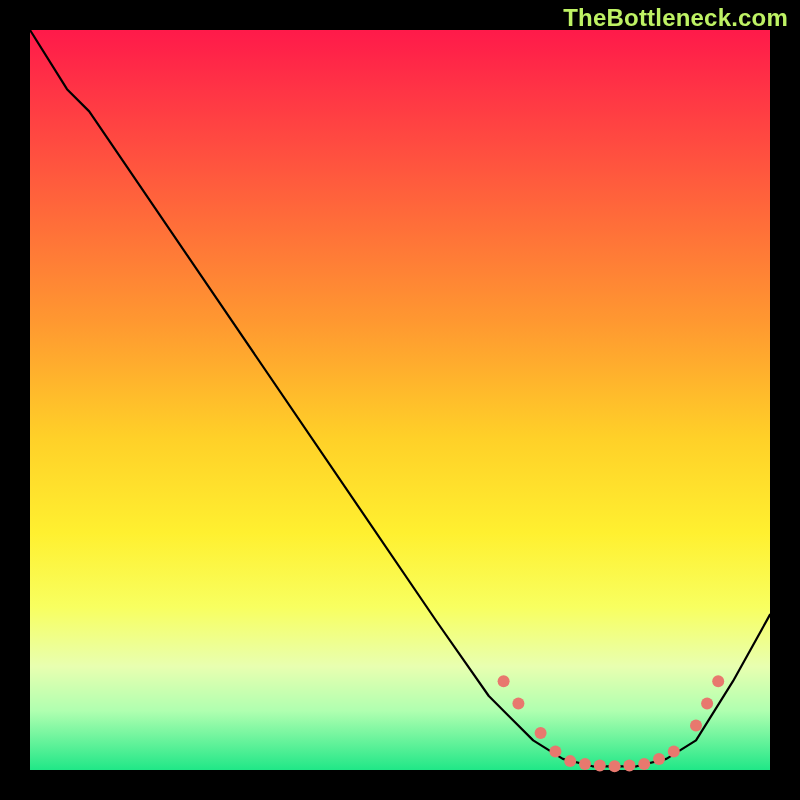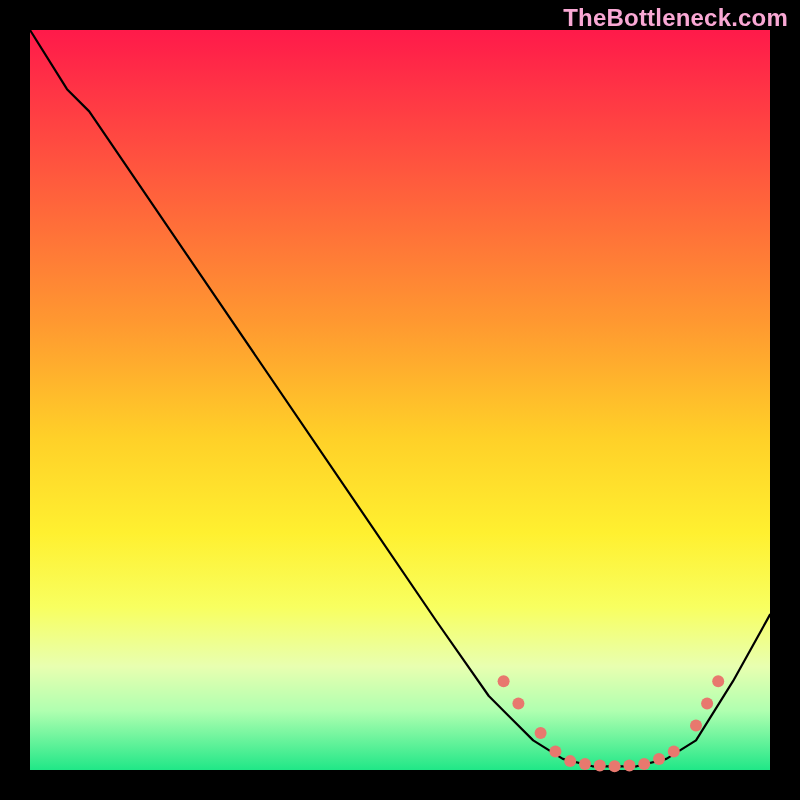--- a/index.html
+++ b/index.html
@@ -13,21 +13,21 @@
   }
   .chart-wrap {
     position: relative;
     width: 800px;
     height: 800px;
   }
   .watermark {
     position: absolute;
     top: 4px;
     right: 12px;
-    color: #f9a8d4;
+    color: #bef264;
     font-size: 24px;
     font-weight: bold;
     letter-spacing: 0.2px;
     z-index: 5;
     text-align: right;
   }
   svg {
     display: block;
   }
 </style>

